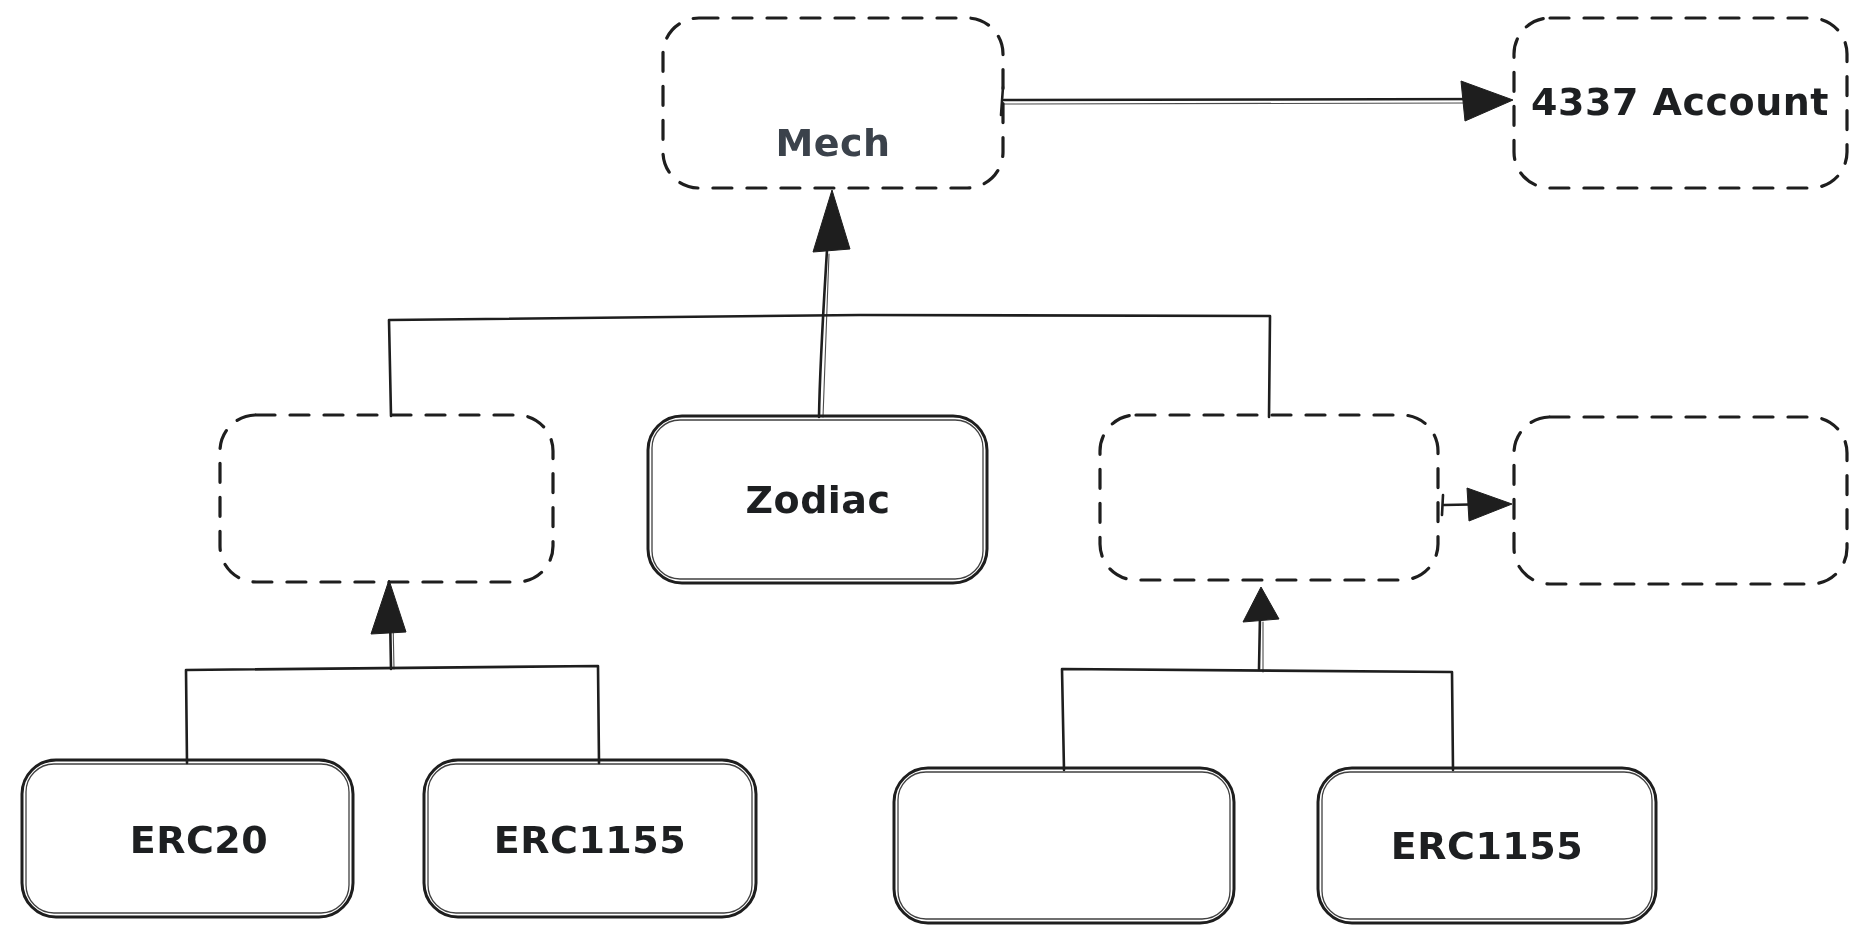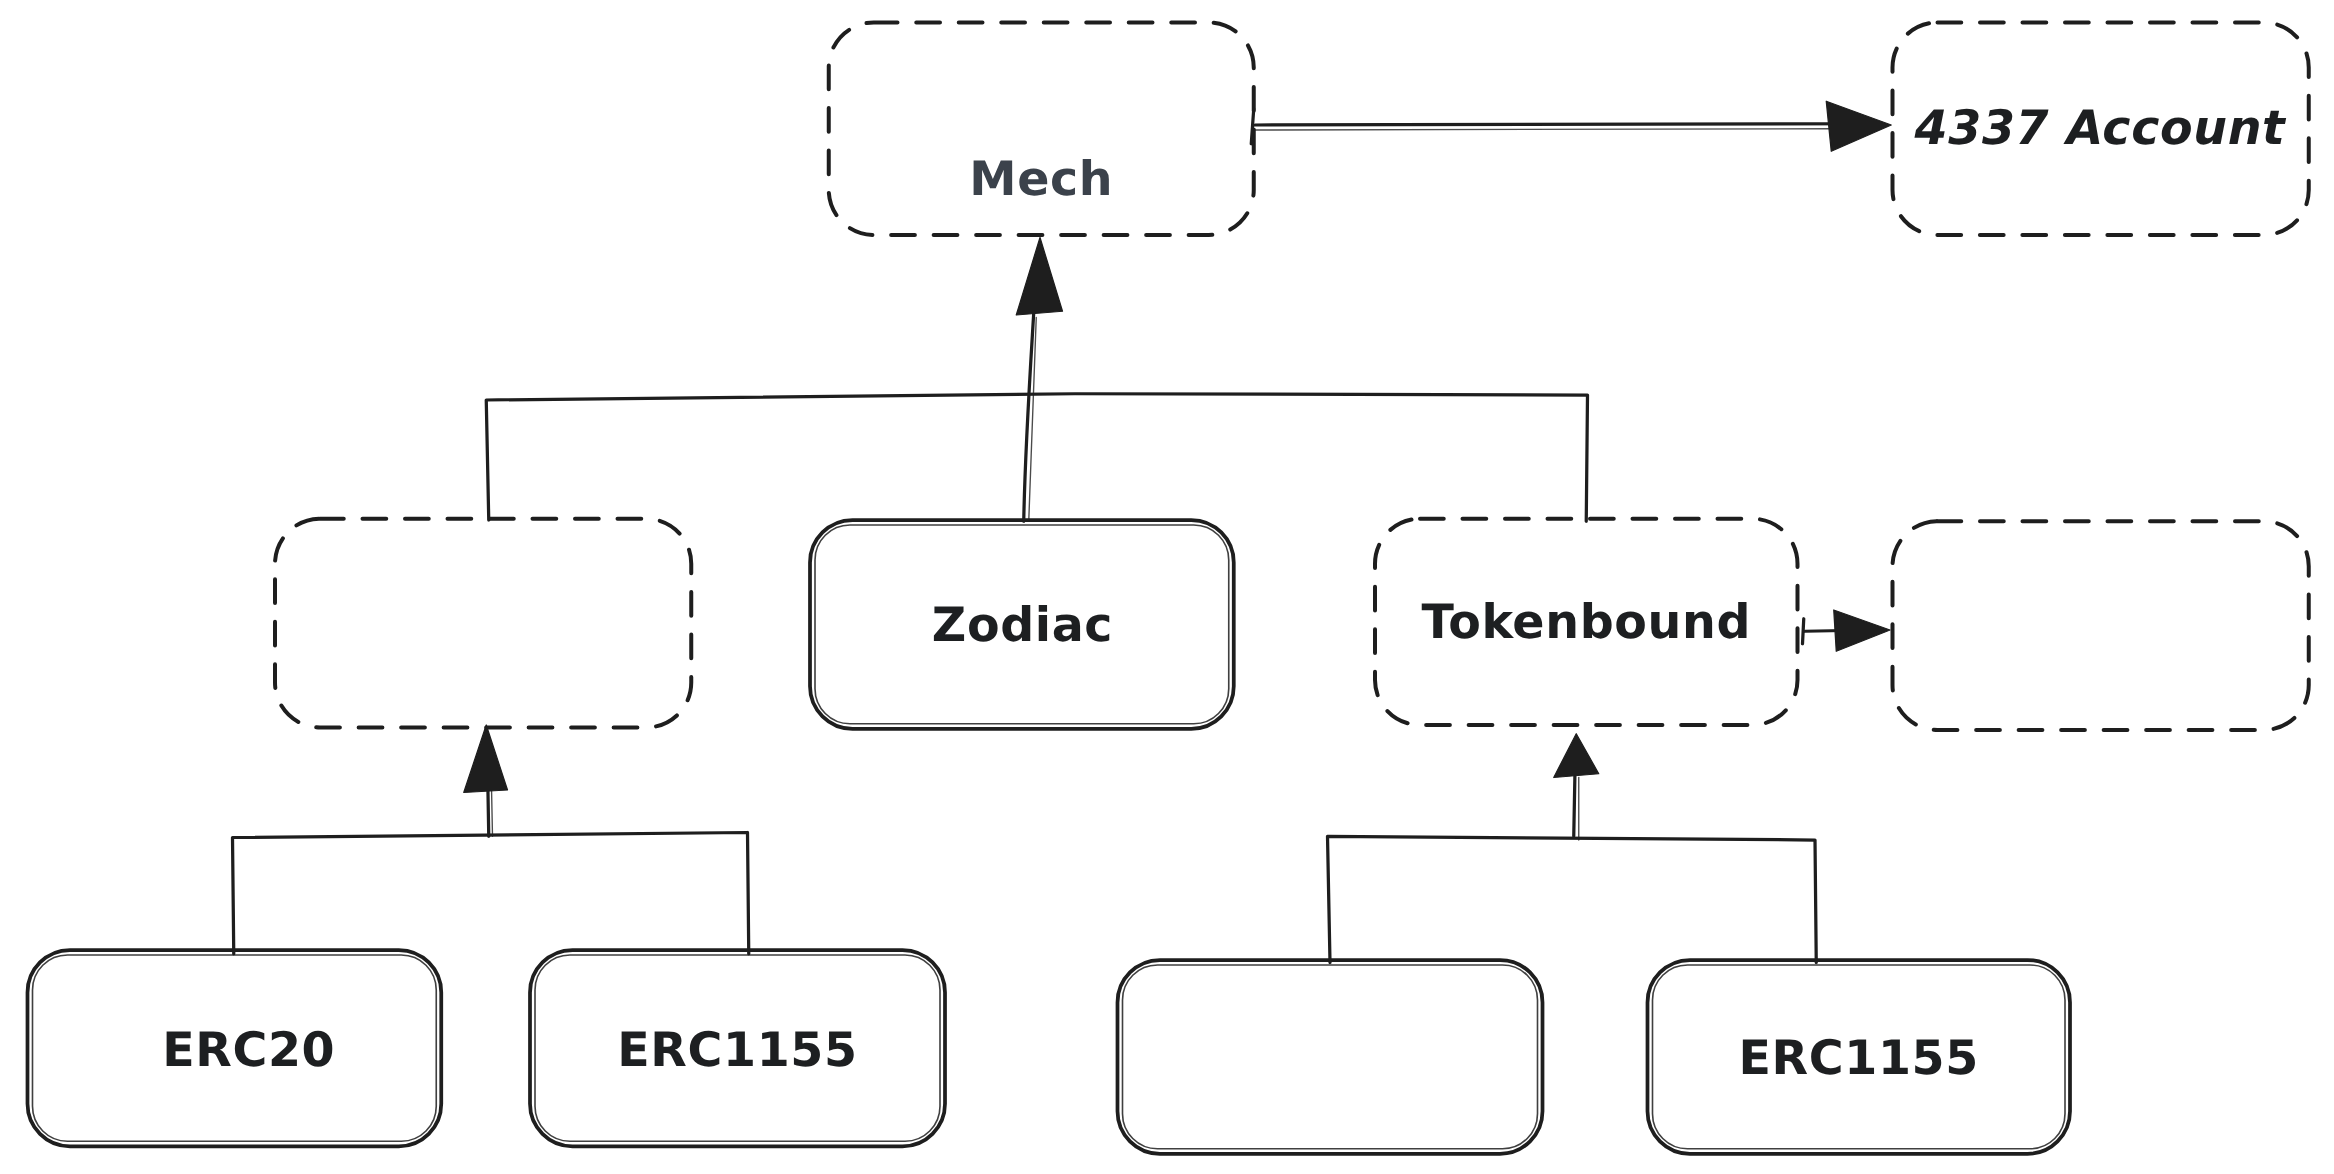--- a/index.html
+++ b/index.html
@@ -133,20 +133,19 @@
     </g>
 
     <g>
       <path class="stroke edge" d="M1443 495 L1442 515"></path>
       <path class="stroke edge" d="M1444 505 L1496 504"></path>
       <polygon class="head" points="1512,504 1467,488 1469,521"></polygon>
     </g>
   </svg>
 
   <div class="label label-mech" style="left:833px;  top:103px;">Mech</div>
-  <div class="label" style="left:1680px; top:102px;font-style:italic;">4337 Account</div>
+  <div class="label" style="left:1680px; top:102px;">4337 Account</div>
   <div class="label" style="left:818px;  top:500px;">Zodiac</div>
-  <div class="label" style="left:1269px; top:497px;">Tokenbound</div>
   <div class="label" style="left:199px;  top:840px;">ERC20</div>
   <div class="label" style="left:590px;  top:840px;">ERC1155</div>
   <div class="label" style="left:1487px; top:846px;">ERC1155</div>
 
 </div>
 
 </body></html>

